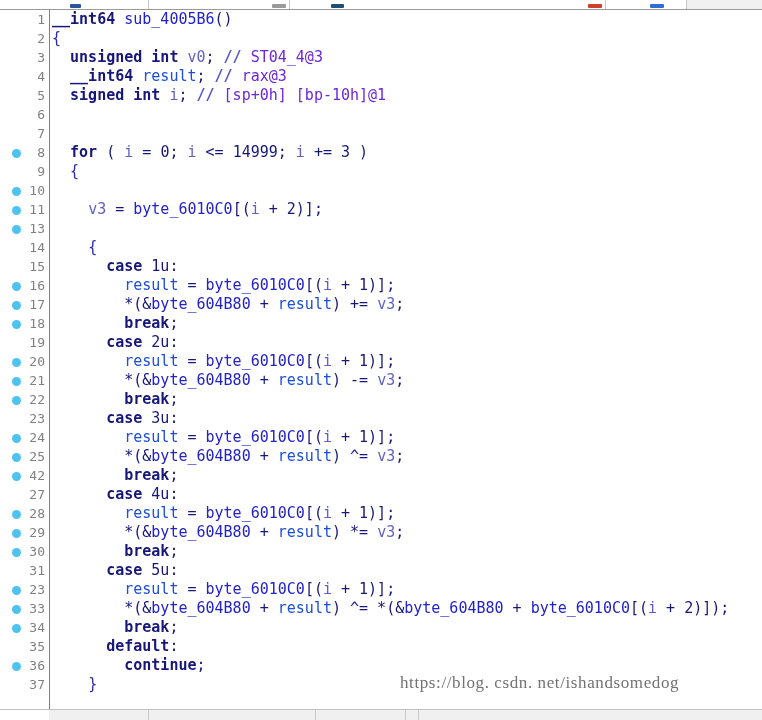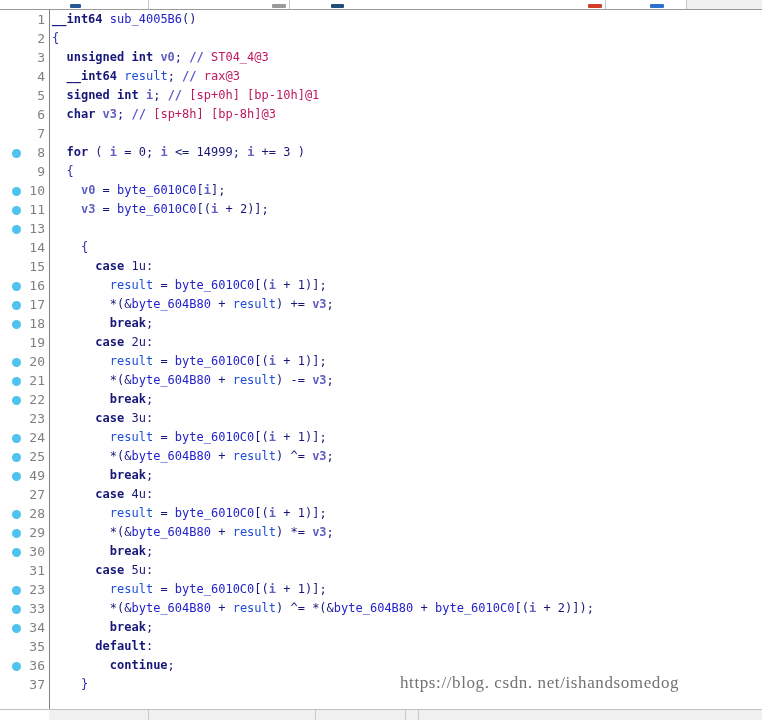--- a/index.html
+++ b/index.html
@@ -69,33 +69,33 @@
     left: 0; top: 0;
     width: 45px;
     text-align: right;
     font-size: 13px;
     color: #808080;
     font-family: "DejaVu Sans Mono", "Liberation Mono", monospace;
   }
   .code {
     position: absolute;
     left: 52px; top: 0;
-    font-size: 12px;
+    font-size: 15px;
     font-family: "DejaVu Sans Mono", "Liberation Mono", monospace;
     color: #2a2ab0;
   }
 
   
   .t-kw   { color: #17177a; font-weight: bold; }
   .t-pun  { color: #17177a; }
   .t-num  { color: #17177a; }
   .t-glb  { color: #2222cc; }
-  .t-loc  { color: #5f5fc4; font-weight: bold; }
+  .t-loc  { color: #5f5fc4; }
   .t-res  { color: #1d4ed8; }
-  .t-cmt  { color: #be185d; }
+  .t-cmt  { color: #6d28d9; }
   .t-cms  { color: #5555cc; font-weight: bold; }
   .t-brc  { color: #2a2ab0; }
 
   
   #watermark {
     position: absolute;
     left: 400px;
     top: 663px;
     font-family: Liberation Serif, serif;
     font-size: 17px;
@@ -143,40 +143,40 @@
   </div>
 
 <div id="editor">
   <div id="gutter-rule"></div>
   <div id="code-lines">
       <div class="line"><span class="lnum">1</span><span class="code"><span class="t-kw">__int64</span><span class="t-pun"> </span><span class="t-glb">sub_4005B6</span><span class="t-pun">()</span></span></div>
       <div class="line"><span class="lnum">2</span><span class="code"><span class="t-brc">{</span></span></div>
       <div class="line"><span class="lnum">3</span><span class="code"><span>  </span><span class="t-kw">unsigned int</span><span class="t-pun"> </span><span class="t-loc">v0</span><span class="t-pun">; </span><span class="t-cms">//</span><span class="t-cmt"> ST04_4@3</span></span></div>
       <div class="line"><span class="lnum">4</span><span class="code"><span>  </span><span class="t-kw">__int64</span><span class="t-pun"> </span><span class="t-res">result</span><span class="t-pun">; </span><span class="t-cms">//</span><span class="t-cmt"> rax@3</span></span></div>
       <div class="line"><span class="lnum">5</span><span class="code"><span>  </span><span class="t-kw">signed int</span><span class="t-pun"> </span><span class="t-loc">i</span><span class="t-pun">; </span><span class="t-cms">//</span><span class="t-cmt"> [sp+0h] [bp-10h]@1</span></span></div>
-      <div class="line"><span class="lnum">6</span><span class="code"><span>  </span><span class="t-kw">char</span><span class="t-pun"> </span><span class="t-loc">v3</span><span class="t-pun">; </span><span class="t-cms">//</span><span class="t-cmt"> [sp+8h] [bp-8h]@3</span></span></div>
+      <div class="line"><span class="lnum">6</span></div>
       <div class="line"><span class="lnum">7</span><span class="code"></span></div>
       <div class="line"><span class="bp"></span><span class="lnum">8</span><span class="code"><span>  </span><span class="t-kw">for</span><span class="t-pun"> ( </span><span class="t-loc">i</span><span class="t-pun"> = </span><span class="t-num">0</span><span class="t-pun">; </span><span class="t-loc">i</span><span class="t-pun"> &lt;= </span><span class="t-num">14999</span><span class="t-pun">; </span><span class="t-loc">i</span><span class="t-pun"> += </span><span class="t-num">3</span><span class="t-pun"> )</span></span></div>
       <div class="line"><span class="lnum">9</span><span class="code"><span>  </span><span class="t-brc">{</span></span></div>
-      <div class="line"><span class="bp"></span><span class="lnum">10</span><span class="code"><span>    </span><span class="t-loc">v0</span><span class="t-pun"> = </span><span class="t-glb">byte_6010C0</span><span class="t-pun">[</span><span class="t-loc">i</span><span class="t-pun">];</span></span></div>
+      <div class="line"><span class="bp"></span><span class="lnum">10</span></div>
       <div class="line"><span class="bp"></span><span class="lnum">11</span><span class="code"><span>    </span><span class="t-loc">v3</span><span class="t-pun"> = </span><span class="t-glb">byte_6010C0</span><span class="t-pun">[(</span><span class="t-loc">i</span><span class="t-pun"> + </span><span class="t-num">2</span><span class="t-pun">)];</span></span></div>
       <div class="line"><span class="bp"></span><span class="lnum">13</span></div>
       <div class="line"><span class="lnum">14</span><span class="code"><span>    </span><span class="t-brc">{</span></span></div>
       <div class="line"><span class="lnum">15</span><span class="code"><span>      </span><span class="t-kw">case</span><span class="t-pun"> </span><span class="t-num">1u</span><span class="t-pun">:</span></span></div>
       <div class="line"><span class="bp"></span><span class="lnum">16</span><span class="code"><span>        </span><span class="t-res">result</span><span class="t-pun"> = </span><span class="t-glb">byte_6010C0</span><span class="t-pun">[(</span><span class="t-loc">i</span><span class="t-pun"> + </span><span class="t-num">1</span><span class="t-pun">)];</span></span></div>
       <div class="line"><span class="bp"></span><span class="lnum">17</span><span class="code"><span>        </span><span class="t-pun">*(&amp;</span><span class="t-glb">byte_604B80</span><span class="t-pun"> + </span><span class="t-res">result</span><span class="t-pun">) += </span><span class="t-loc">v3</span><span class="t-pun">;</span></span></div>
       <div class="line"><span class="bp"></span><span class="lnum">18</span><span class="code"><span>        </span><span class="t-kw">break</span><span class="t-pun">;</span></span></div>
       <div class="line"><span class="lnum">19</span><span class="code"><span>      </span><span class="t-kw">case</span><span class="t-pun"> </span><span class="t-num">2u</span><span class="t-pun">:</span></span></div>
       <div class="line"><span class="bp"></span><span class="lnum">20</span><span class="code"><span>        </span><span class="t-res">result</span><span class="t-pun"> = </span><span class="t-glb">byte_6010C0</span><span class="t-pun">[(</span><span class="t-loc">i</span><span class="t-pun"> + </span><span class="t-num">1</span><span class="t-pun">)];</span></span></div>
       <div class="line"><span class="bp"></span><span class="lnum">21</span><span class="code"><span>        </span><span class="t-pun">*(&amp;</span><span class="t-glb">byte_604B80</span><span class="t-pun"> + </span><span class="t-res">result</span><span class="t-pun">) -= </span><span class="t-loc">v3</span><span class="t-pun">;</span></span></div>
       <div class="line"><span class="bp"></span><span class="lnum">22</span><span class="code"><span>        </span><span class="t-kw">break</span><span class="t-pun">;</span></span></div>
       <div class="line"><span class="lnum">23</span><span class="code"><span>      </span><span class="t-kw">case</span><span class="t-pun"> </span><span class="t-num">3u</span><span class="t-pun">:</span></span></div>
       <div class="line"><span class="bp"></span><span class="lnum">24</span><span class="code"><span>        </span><span class="t-res">result</span><span class="t-pun"> = </span><span class="t-glb">byte_6010C0</span><span class="t-pun">[(</span><span class="t-loc">i</span><span class="t-pun"> + </span><span class="t-num">1</span><span class="t-pun">)];</span></span></div>
       <div class="line"><span class="bp"></span><span class="lnum">25</span><span class="code"><span>        </span><span class="t-pun">*(&amp;</span><span class="t-glb">byte_604B80</span><span class="t-pun"> + </span><span class="t-res">result</span><span class="t-pun">) ^= </span><span class="t-loc">v3</span><span class="t-pun">;</span></span></div>
-      <div class="line"><span class="bp"></span><span class="lnum">49</span><span class="code"><span>        </span><span class="t-kw">break</span><span class="t-pun">;</span></span></div>
+      <div class="line"><span class="bp"></span><span class="lnum">42</span><span class="code"><span>        </span><span class="t-kw">break</span><span class="t-pun">;</span></span></div>
       <div class="line"><span class="lnum">27</span><span class="code"><span>      </span><span class="t-kw">case</span><span class="t-pun"> </span><span class="t-num">4u</span><span class="t-pun">:</span></span></div>
       <div class="line"><span class="bp"></span><span class="lnum">28</span><span class="code"><span>        </span><span class="t-res">result</span><span class="t-pun"> = </span><span class="t-glb">byte_6010C0</span><span class="t-pun">[(</span><span class="t-loc">i</span><span class="t-pun"> + </span><span class="t-num">1</span><span class="t-pun">)];</span></span></div>
       <div class="line"><span class="bp"></span><span class="lnum">29</span><span class="code"><span>        </span><span class="t-pun">*(&amp;</span><span class="t-glb">byte_604B80</span><span class="t-pun"> + </span><span class="t-res">result</span><span class="t-pun">) *= </span><span class="t-loc">v3</span><span class="t-pun">;</span></span></div>
       <div class="line"><span class="bp"></span><span class="lnum">30</span><span class="code"><span>        </span><span class="t-kw">break</span><span class="t-pun">;</span></span></div>
       <div class="line"><span class="lnum">31</span><span class="code"><span>      </span><span class="t-kw">case</span><span class="t-pun"> </span><span class="t-num">5u</span><span class="t-pun">:</span></span></div>
       <div class="line"><span class="bp"></span><span class="lnum">23</span><span class="code"><span>        </span><span class="t-res">result</span><span class="t-pun"> = </span><span class="t-glb">byte_6010C0</span><span class="t-pun">[(</span><span class="t-loc">i</span><span class="t-pun"> + </span><span class="t-num">1</span><span class="t-pun">)];</span></span></div>
       <div class="line"><span class="bp"></span><span class="lnum">33</span><span class="code"><span>        </span><span class="t-pun">*(&amp;</span><span class="t-glb">byte_604B80</span><span class="t-pun"> + </span><span class="t-res">result</span><span class="t-pun">) ^= *(&amp;</span><span class="t-glb">byte_604B80</span><span class="t-pun"> + </span><span class="t-glb">byte_6010C0</span><span class="t-pun">[(</span><span class="t-loc">i</span><span class="t-pun"> + </span><span class="t-num">2</span><span class="t-pun">)]);</span></span></div>
       <div class="line"><span class="bp"></span><span class="lnum">34</span><span class="code"><span>        </span><span class="t-kw">break</span><span class="t-pun">;</span></span></div>
       <div class="line"><span class="lnum">35</span><span class="code"><span>      </span><span class="t-kw">default</span><span class="t-pun">:</span></span></div>
       <div class="line"><span class="bp"></span><span class="lnum">36</span><span class="code"><span>        </span><span class="t-kw">continue</span><span class="t-pun">;</span></span></div>

